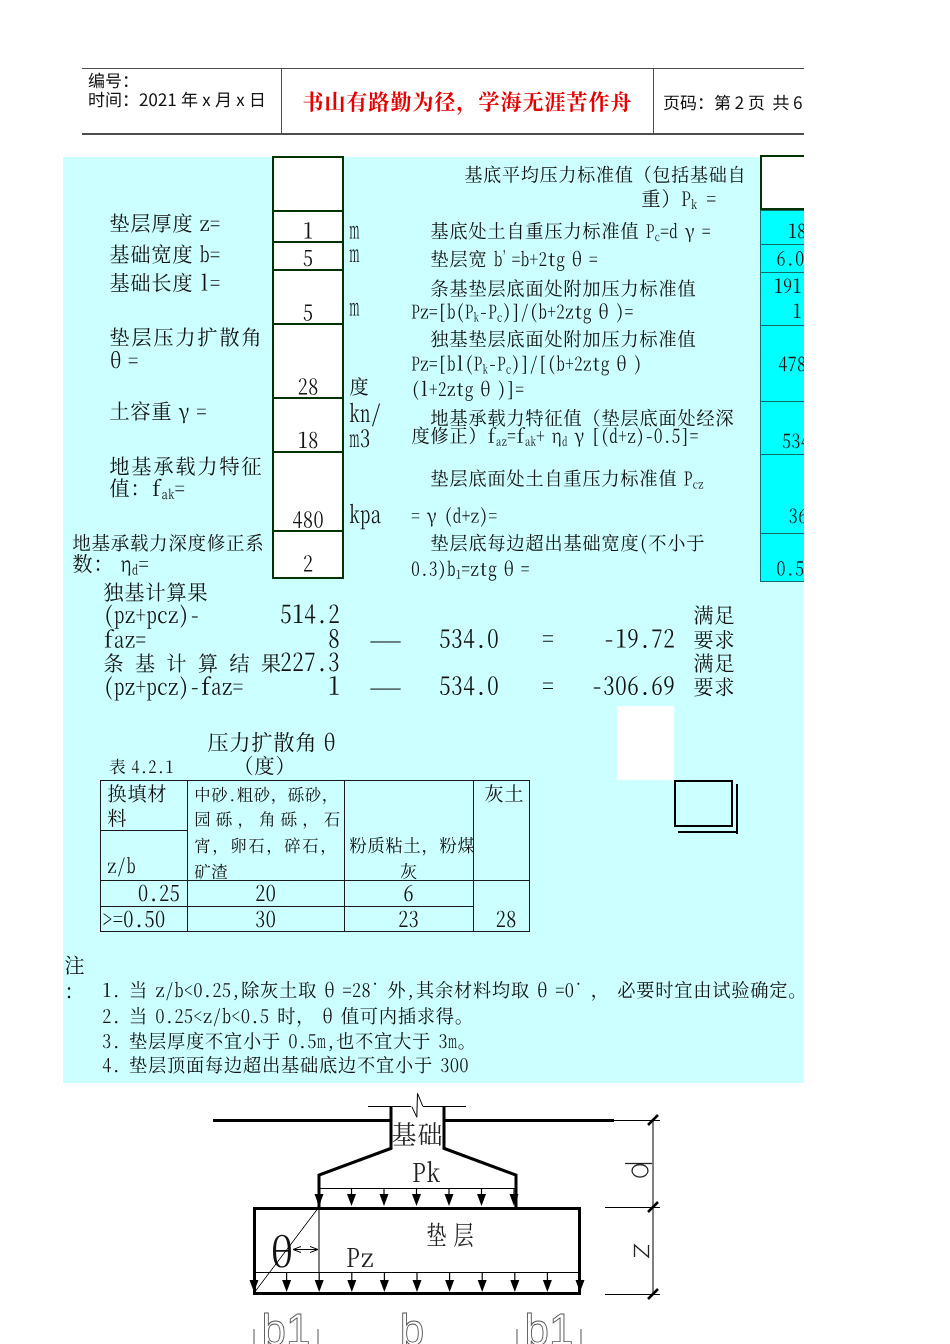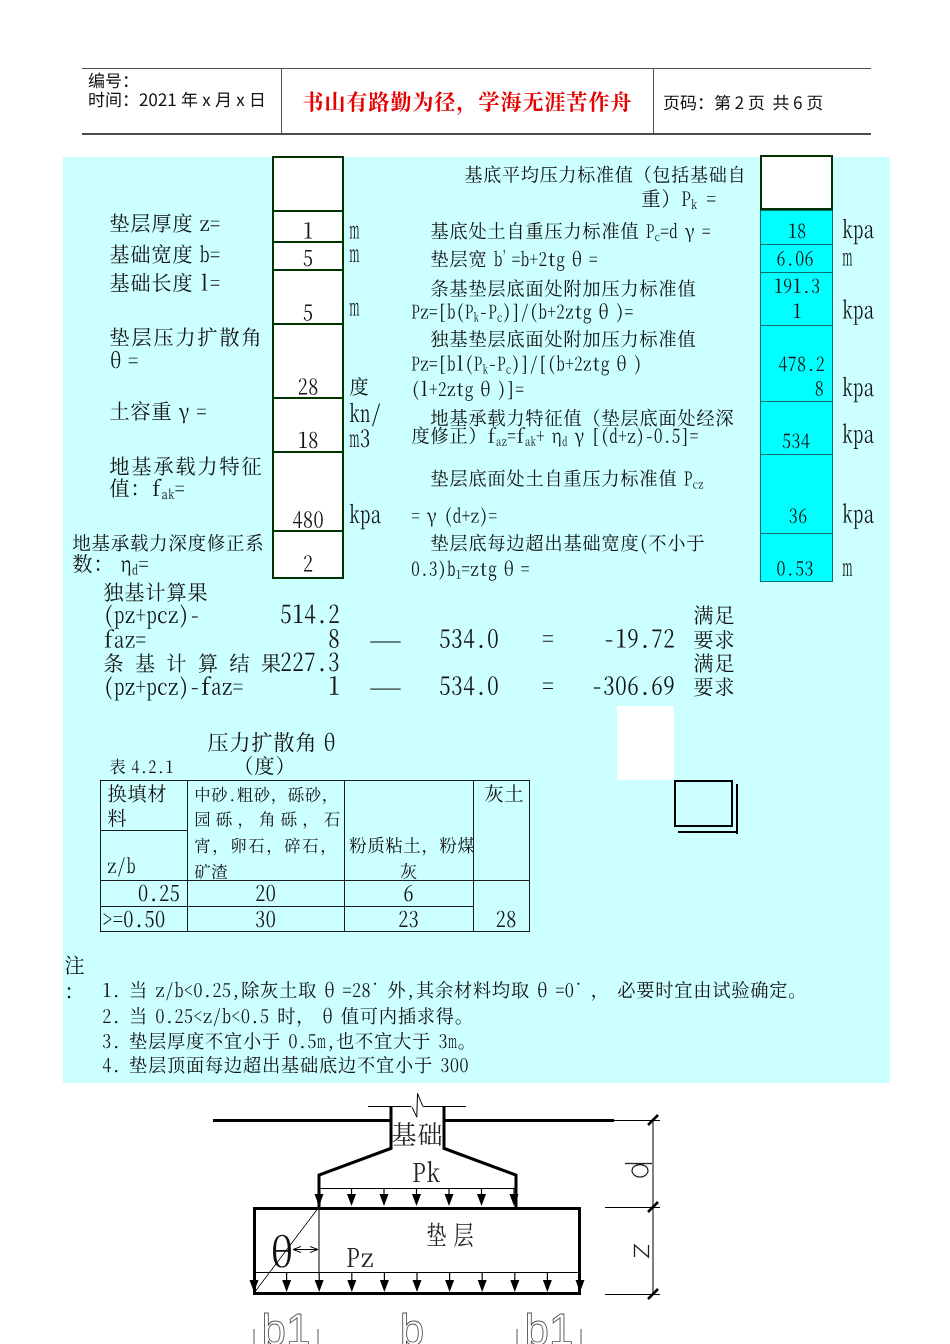--- a/index.html
+++ b/index.html
@@ -1,14 +1,14 @@
 <!DOCTYPE html>
 <html><head><meta charset="utf-8"><style>
 html,body{margin:0;padding:0;background:#fff;}
-#page{position:relative;width:950px;height:1344px;overflow:hidden;
+#page{position:relative;width:804px;height:1344px;overflow:hidden;
 font-family:"Liberation Sans",sans-serif;}
 .abs{position:absolute;}
 </style></head><body>
 <div id="page">
 
 <div class="abs" style="left:63px;top:157px;width:827px;height:926px;background:#ccffff"></div>
 
 <div class="abs" style="left:82px;top:68px;width:789px;height:1px;background:#4d4d4d"></div>
 
 <div class="abs" style="left:82px;top:133px;width:789px;height:2px;background:#4d4d4d"></div>

